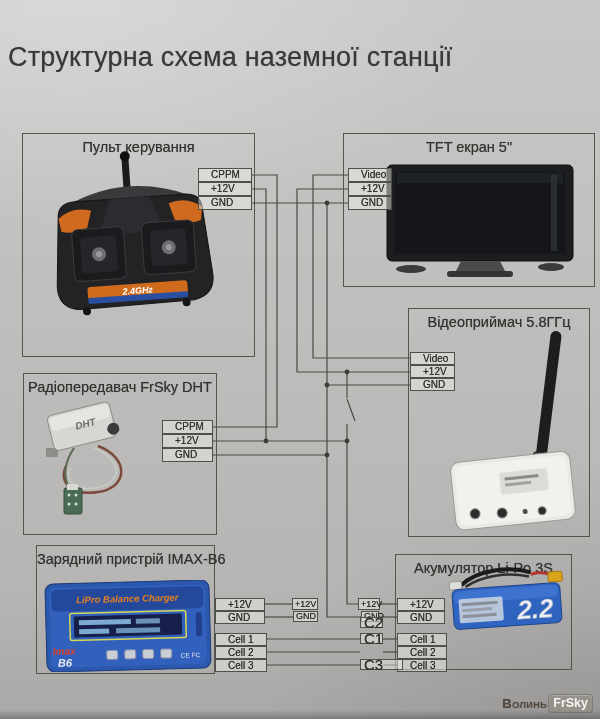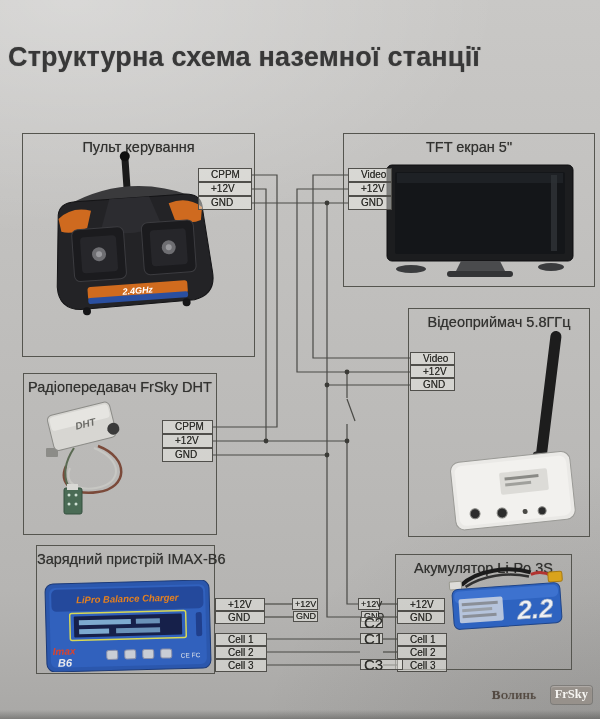--- a/index.html
+++ b/index.html
@@ -6,36 +6,36 @@
   #canvas{
     position:relative;width:600px;height:719px;overflow:hidden;
     font-family:"Liberation Sans", sans-serif;
     background:
       radial-gradient(130% 60% at 12% 0%, rgba(255,255,255,.30), rgba(255,255,255,0) 55%),
       radial-gradient(120% 80% at 108% 108%, rgba(30,30,30,.16), rgba(0,0,0,0) 55%),
       linear-gradient(180deg,#c9c8c6 0%,#c0bfbd 40%,#b6b5b3 82%,#a9a8a6 100%);
   }
   .photo-edge{position:absolute;left:0;right:0;bottom:0;height:9px;z-index:60;pointer-events:none;
     background:linear-gradient(180deg, rgba(60,60,58,0) 0%, rgba(55,55,53,.38) 100%);}
-  .title{position:absolute;left:8px;color:#383838;font-weight:bold;z-index:10;
+  .title{position:absolute;left:8px;color:#383838;font-weight:normal;z-index:10;
     text-shadow:0 0 1px rgba(56,56,56,.55);letter-spacing:.2px;white-space:nowrap;}
   .title1{top:42px;font-size:27px;}
   .title2{top:80px;font-size:25px;}
   .block{position:absolute;border:1.4px solid #55554f;z-index:4;}
   .block-title{position:absolute;left:0;right:0;top:5px;text-align:center;
     font-size:14.5px;color:#323230;text-shadow:0 0 .7px rgba(50,50,46,.7);white-space:nowrap;}
   .port{position:absolute;z-index:10;border:1px solid #504f4b;background:rgba(238,238,233,.48);
     color:#2e2e2a;font-size:10px;line-height:1;display:flex;align-items:center;
     padding-left:12px;box-sizing:border-box;text-shadow:0 0 .6px rgba(46,46,42,.8);white-space:nowrap;}
   .port-sm{font-size:9px;padding-left:2px;}
   .port-c{font-size:15px;padding-left:3px;}
   .wires{position:absolute;left:0;top:0;z-index:6;pointer-events:none;}
   .device{position:absolute;z-index:5;}
-  .watermark{position:absolute;right:8px;bottom:15px;z-index:55;display:flex;align-items:center;gap:14px;
-    font-family:Liberation Serif, serif;}
+  .watermark{position:absolute;right:8px;bottom:7px;z-index:55;display:flex;align-items:center;gap:2px;
+    font-family:Liberation Sans, sans-serif;}
   .wm-name{font-size:13px;font-weight:bold;color:#544a42;font-variant:small-caps;letter-spacing:.5px;
     text-shadow:0 0 1px rgba(60,50,40,.5);}
   .wm-badge{font-size:12.5px;font-weight:bold;color:#f6f5f2;background:#97918b;border-radius:3px;
     padding:1px 4px 2px 4px;box-shadow:0 0 0 1px rgba(70,65,60,.35), inset 0 1px 1px rgba(255,255,255,.25);}
 </style>
 </head>
 <body>
 
 <div id="canvas">
 

